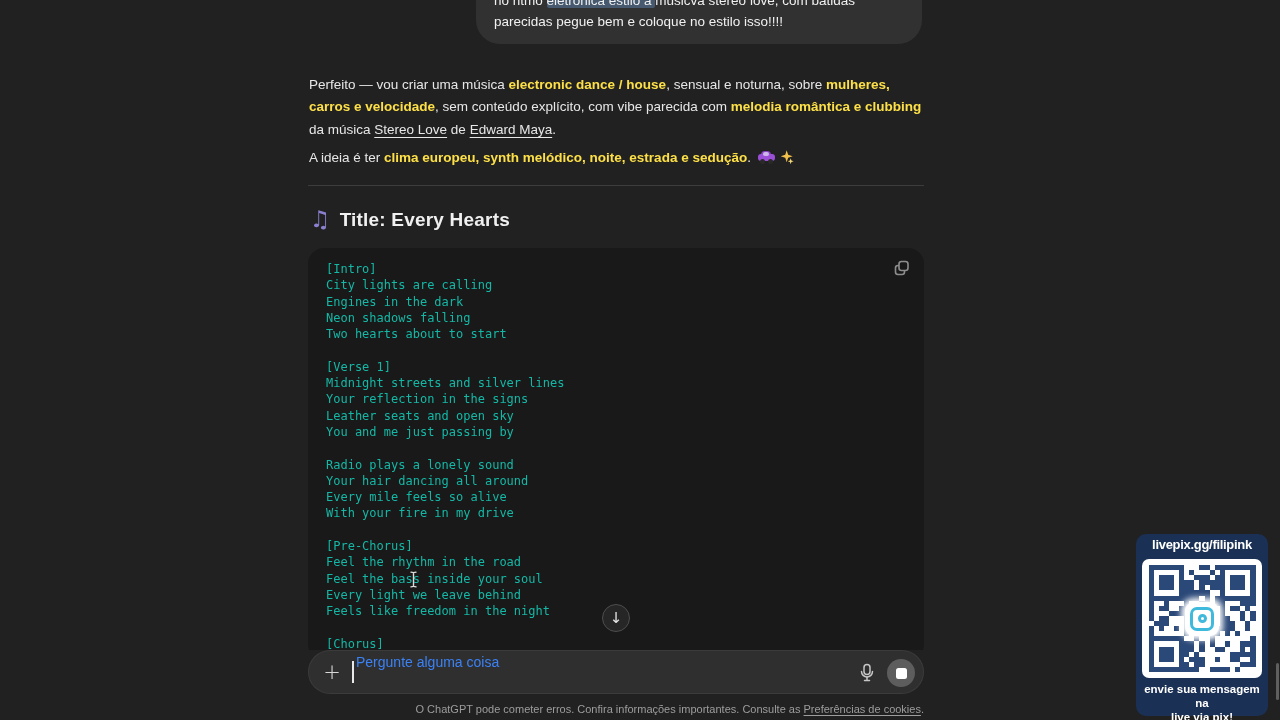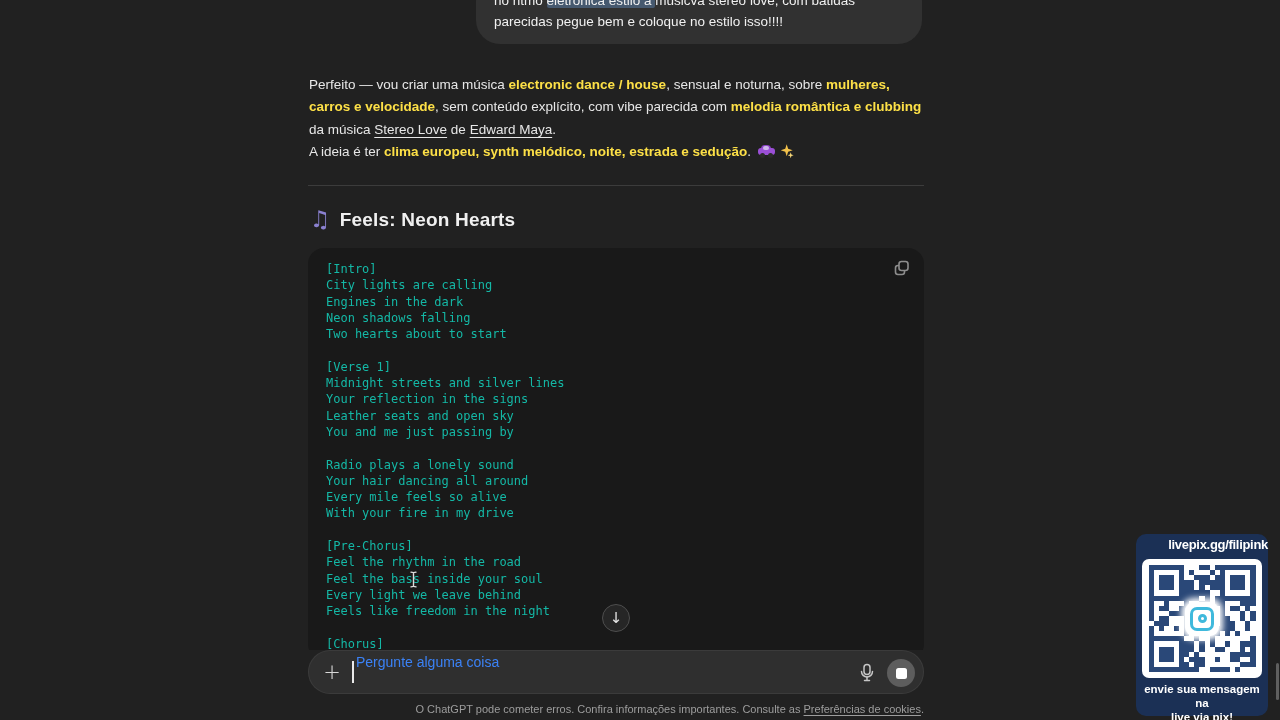--- a/index.html
+++ b/index.html
@@ -11,21 +11,21 @@
     position:absolute; top:-22px; right:358px; max-width:446px;
     background:#313131; border-radius:24px; padding:12px 18px;
     font-size:13.5px; line-height:21px; color:#f1f1f1;
   }
   .hl { background:#46596f; border-radius:2px; }
 
   
   .assistant { position:absolute; left:309px; top:74px; width:616px; font-size:13.5px; line-height:22.4px; color:#e7e7e7; }
   .assistant .b { font-weight:bold; color:#fde047; }
   .assistant .lnk { text-decoration:underline; text-underline-offset:3px; }
-  .assistant .p2 { }
+  .assistant .p2 { margin-top:6px; }
 
   
   .car-emoji { display:inline-block; position:relative; width:17px; height:12px; vertical-align:-1px; margin-left:3px; }
   .car-emoji .body { position:absolute; left:0; top:3px; width:17px; height:7px; background:#9a4fd6; border-radius:3px; }
   .car-emoji .roof { position:absolute; left:3px; top:0; width:10px; height:6px; background:#8a42c4; border-radius:4px 4px 0 0; }
   .car-emoji .win { position:absolute; left:5px; top:1px; width:6px; height:4px; background:#cdb6ea; border-radius:2px; }
   .car-emoji .w1,.car-emoji .w2 { position:absolute; bottom:-1px; width:5px; height:5px; background:#2a2a2a; border-radius:50%; }
   .car-emoji .w1 { left:2px; } .car-emoji .w2 { right:2px; }
   .sparkles-emoji { display:inline-block; position:relative; width:15px; height:15px; vertical-align:-2px; margin-left:4px; }
   .sparkles-emoji .s1 { position:absolute; left:2px; top:1px; width:12px; height:12px; background:#f2c14b;
@@ -71,21 +71,21 @@
   .placeholder { position:absolute; left:47px; top:3px; font-size:14px; color:#3b82f6; }
   .mic-btn { position:absolute; right:47px; top:12px; width:18px; height:19px; cursor:pointer; }
   .stop-btn { position:absolute; right:8px; top:8px; width:28px; height:28px; border-radius:50%; background:#5d5d5d; display:flex; align-items:center; justify-content:center; cursor:pointer; }
   .stop-btn .sq { width:11px; height:11px; background:#ffffff; border-radius:2.5px; }
 
   .footer-note { position:absolute; left:308px; top:53px; width:616px; text-align:right; font-size:11px; color:#9d9d9d; }
   .footer-note .u { text-decoration:underline; text-underline-offset:2px; cursor:pointer; }
 
   
   .pix-card { position:absolute; left:1136px; top:534px; width:132px; height:182px; background:#1b3055; border-radius:10px; z-index:30; }
-  .pix-title { position:absolute; top:3px; left:0; width:100%; text-align:right; font-size:13px; font-weight:bold; color:#ffffff; letter-spacing:-.3px; }
+  .pix-title { position:absolute; top:3px; left:0; width:100%; text-align:center; font-size:13px; font-weight:bold; color:#ffffff; letter-spacing:-.3px; }
   .qr-box { position:absolute; left:6px; top:25px; width:120px; height:119px; background:#ffffff; border-radius:7px; padding:6px; }
   .qr-box svg { width:100%; height:100%; display:block; }
   .qr-logo { position:absolute; left:50%; top:50%; transform:translate(-50%,-50%); width:34px; height:34px; background:#ffffff; border-radius:9px; box-shadow:0 0 6px 4px #ffffff; display:flex; align-items:center; justify-content:center; }
   .qr-logo .sqr { width:24px; height:24px; border:3.5px solid #3fb9dc; border-radius:7px; display:flex; align-items:center; justify-content:center; }
   .qr-logo .dot { width:9px; height:9px; border:3px solid #3fb9dc; border-radius:50%; }
   .pix-cta { position:absolute; top:148px; left:0; width:100%; text-align:center; font-size:11.5px; font-weight:bold; color:#ffffff; line-height:14px; }
 
   
   .scroll-thumb { position:absolute; right:1px; top:663px; width:3px; height:37px; background:#5f5f5f; border-radius:2px; z-index:40; }
 </style>
@@ -98,21 +98,21 @@
 
 <div class="assistant">
   <div class="p1"><span>Perfeito — vou criar uma música </span><span class="b">electronic dance / house</span><span>, sensual e noturna, sobre </span><span class="b">mulheres, carros e velocidade</span><span>, sem conteúdo explícito, com vibe parecida com </span><span class="b">melodia romântica e clubbing</span><span> da música </span><span class="lnk">Stereo Love</span><span> de </span><span class="lnk">Edward Maya</span><span>.</span></div>
   <div class="p2"><span>A ideia é ter </span><span class="b">clima europeu, synth melódico, noite, estrada e sedução</span><span>. </span><span class="car-emoji"><span class="roof"></span><span class="body"></span><span class="win"></span><span class="w1"></span><span class="w2"></span></span><span class="sparkles-emoji"><span class="s1"></span><span class="s2"></span></span></div>
 </div>
 
 <div class="divider"></div>
 
 <div class="song-heading">
   <span class="note-icon">♫</span>
-  <span class="song-title">Feels: Neon Hearts</span>
+  <span class="song-title">Title: Every Hearts</span>
 </div>
 
 <div class="code-block">
   <pre>[Intro]
 City lights are calling
 Engines in the dark
 Neon shadows falling
 Two hearts about to start
 
 [Verse 1]

